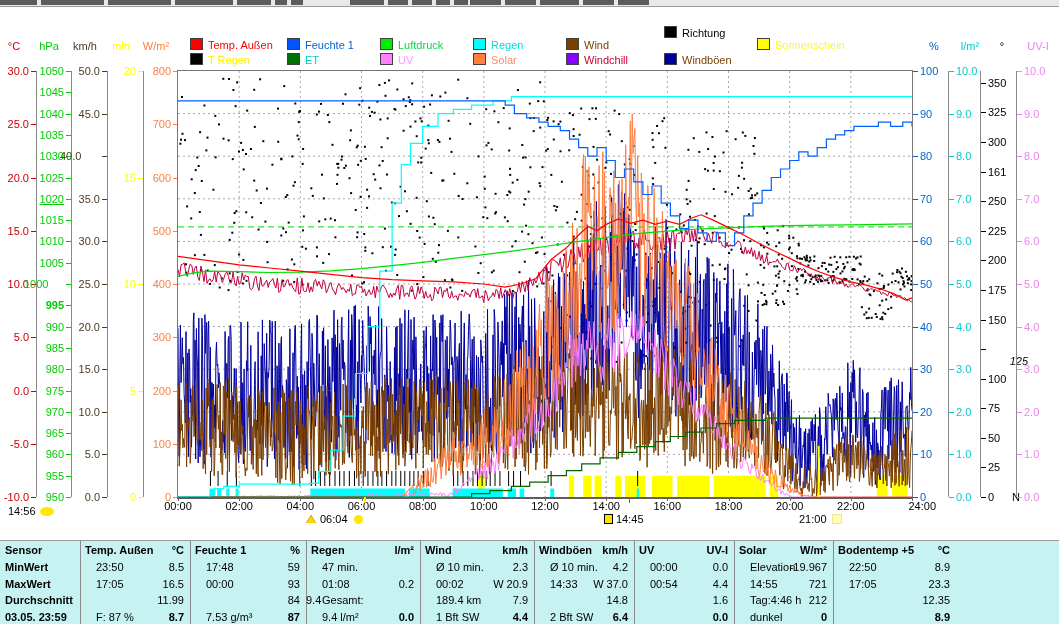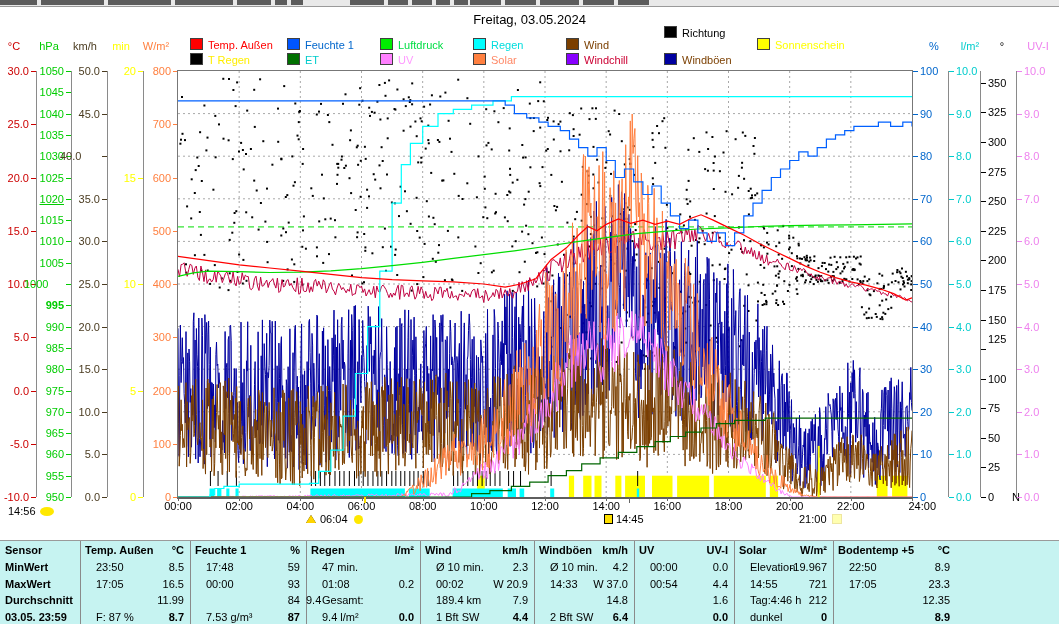--- a/index.html
+++ b/index.html
@@ -46,21 +46,20 @@
       <div class="tseg" style="left: 388px; width: 20px;"></div>
       <div class="tseg" style="left: 412px; width: 20px;"></div>
       <div class="tseg" style="left: 436px; width: 14px;"></div>
       <div class="tseg" style="left: 454px; width: 14px;"></div>
       <div class="tseg" style="left: 470px; width: 31px;"></div>
       <div class="tseg" style="left: 505px; width: 31px;"></div>
       <div class="tseg" style="left: 540px; width: 39px;"></div>
       <div class="tseg" style="left: 583px; width: 31px;"></div>
       <div class="tseg" style="left: 618px; width: 31px;"></div>
     </div>
-  <div id="title" class="abs">Freitag, 03.05.2024</div>
   <div id="legend">
       <div class="legend-item" style="left: 190px; top: 38px;"><span class="sw" style="background: rgb(255, 0, 0);"></span><span style="color: rgb(255, 0, 0);">Temp. Außen</span></div>
       <div class="legend-item" style="left: 190px; top: 53px;"><span class="sw" style="background: rgb(0, 0, 0);"></span><span style="color: rgb(255, 238, 0);">T Regen</span></div>
       <div class="legend-item" style="left: 287px; top: 38px;"><span class="sw" style="background: rgb(0, 85, 255);"></span><span style="color: rgb(0, 102, 204);">Feuchte 1</span></div>
       <div class="legend-item" style="left: 287px; top: 53px;"><span class="sw" style="background: rgb(0, 112, 0);"></span><span style="color: rgb(0, 204, 204);">ET</span></div>
       <div class="legend-item" style="left: 380px; top: 38px;"><span class="sw" style="background: rgb(0, 238, 0);"></span><span style="color: rgb(0, 221, 68);">Luftdruck</span></div>
       <div class="legend-item" style="left: 380px; top: 53px;"><span class="sw" style="background: rgb(255, 128, 255);"></span><span style="color: rgb(255, 153, 255);">UV</span></div>
       <div class="legend-item" style="left: 473px; top: 38px;"><span class="sw" style="background: rgb(0, 255, 255);"></span><span style="color: rgb(0, 221, 221);">Regen</span></div>
       <div class="legend-item" style="left: 473px; top: 53px;"><span class="sw" style="background: rgb(255, 128, 64);"></span><span style="color: rgb(255, 136, 102);">Solar</span></div>
       <div class="legend-item" style="left: 566px; top: 38px;"><span class="sw" style="background: rgb(123, 63, 0);"></span><span style="color: rgb(123, 63, 0);">Wind</span></div>
@@ -245,33 +244,33 @@
       <div class="tick-label" style="left: 1012px; top: 491px; width: 14px; color: rgb(0, 0, 0);">N</div>
       <div class="tick" style="left: 981px; top: 467px; background: rgb(0, 0, 0);"></div>
       <div class="tick-label" style="left: 988px; top: 461px; width: 40px; text-align: left; color: rgb(0, 0, 0);">25</div>
       <div class="tick" style="left: 981px; top: 438px; background: rgb(0, 0, 0);"></div>
       <div class="tick-label" style="left: 988px; top: 432px; width: 40px; text-align: left; color: rgb(0, 0, 0);">50</div>
       <div class="tick" style="left: 981px; top: 408px; background: rgb(0, 0, 0);"></div>
       <div class="tick-label" style="left: 988px; top: 402px; width: 40px; text-align: left; color: rgb(0, 0, 0);">75</div>
       <div class="tick" style="left: 981px; top: 379px; background: rgb(0, 0, 0);"></div>
       <div class="tick-label" style="left: 988px; top: 373px; width: 40px; text-align: left; color: rgb(0, 0, 0);">100</div>
       <div class="tick" style="left: 981px; top: 349px; background: rgb(0, 0, 0);"></div>
-      <div class="tick-label" style="left: 988px; top: 333px; width: 40px; text-align: left; color: rgb(0, 0, 0);">125</div>
+      <div class="tick-label" style="left: 988px; top: 355px; width: 40px; text-align: right; color: rgb(0, 0, 0); font-style: italic;">125</div>
       <div class="tick" style="left: 981px; top: 320px; background: rgb(0, 0, 0);"></div>
       <div class="tick-label" style="left: 988px; top: 314px; width: 40px; text-align: left; color: rgb(0, 0, 0);">150</div>
       <div class="tick" style="left: 981px; top: 290px; background: rgb(0, 0, 0);"></div>
       <div class="tick-label" style="left: 988px; top: 284px; width: 40px; text-align: left; color: rgb(0, 0, 0);">175</div>
       <div class="tick" style="left: 981px; top: 260px; background: rgb(0, 0, 0);"></div>
       <div class="tick-label" style="left: 988px; top: 254px; width: 40px; text-align: left; color: rgb(0, 0, 0);">200</div>
       <div class="tick" style="left: 981px; top: 231px; background: rgb(0, 0, 0);"></div>
       <div class="tick-label" style="left: 988px; top: 225px; width: 40px; text-align: left; color: rgb(0, 0, 0);">225</div>
       <div class="tick" style="left: 981px; top: 201px; background: rgb(0, 0, 0);"></div>
       <div class="tick-label" style="left: 988px; top: 195px; width: 40px; text-align: left; color: rgb(0, 0, 0);">250</div>
       <div class="tick" style="left: 981px; top: 172px; background: rgb(0, 0, 0);"></div>
-      <div class="tick-label" style="left: 988px; top: 166px; width: 40px; text-align: left; color: rgb(0, 0, 0);">275</div>
+      <div class="tick-label" style="left: 988px; top: 166px; width: 40px; text-align: left; color: rgb(0, 0, 0);">161</div>
       <div class="tick" style="left: 981px; top: 142px; background: rgb(0, 0, 0);"></div>
       <div class="tick-label" style="left: 988px; top: 136px; width: 40px; text-align: left; color: rgb(0, 0, 0);">300</div>
       <div class="tick" style="left: 981px; top: 112px; background: rgb(0, 0, 0);"></div>
       <div class="tick-label" style="left: 988px; top: 106px; width: 40px; text-align: left; color: rgb(0, 0, 0);">325</div>
       <div class="tick" style="left: 981px; top: 83px; background: rgb(0, 0, 0);"></div>
       <div class="tick-label" style="left: 988px; top: 77px; width: 40px; text-align: left; color: rgb(0, 0, 0);">350</div>
       <div class="axis-unit" style="left: 1018px; top: 40px; width: 40px; color: rgb(238, 130, 238);">UV-I</div>
       <div class="axis-line" style="left: 1016px; top: 71px; height: 426px;"></div>
       <div class="tick" style="left: 1017px; top: 497px; background: rgb(238, 130, 238);"></div>
       <div class="tick-label" style="left: 1024px; top: 491px; width: 40px; text-align: left; color: rgb(238, 130, 238);">0.0</div>

